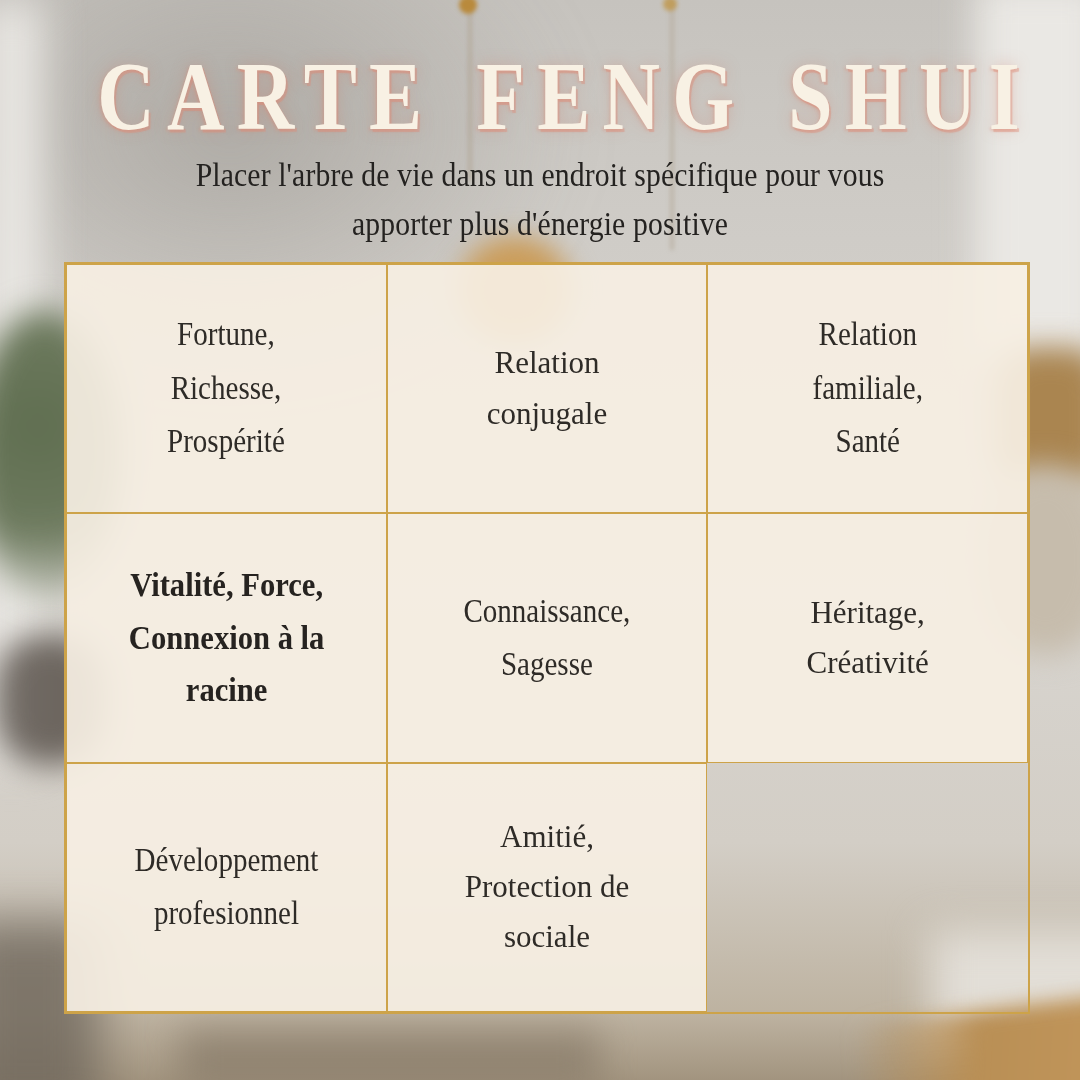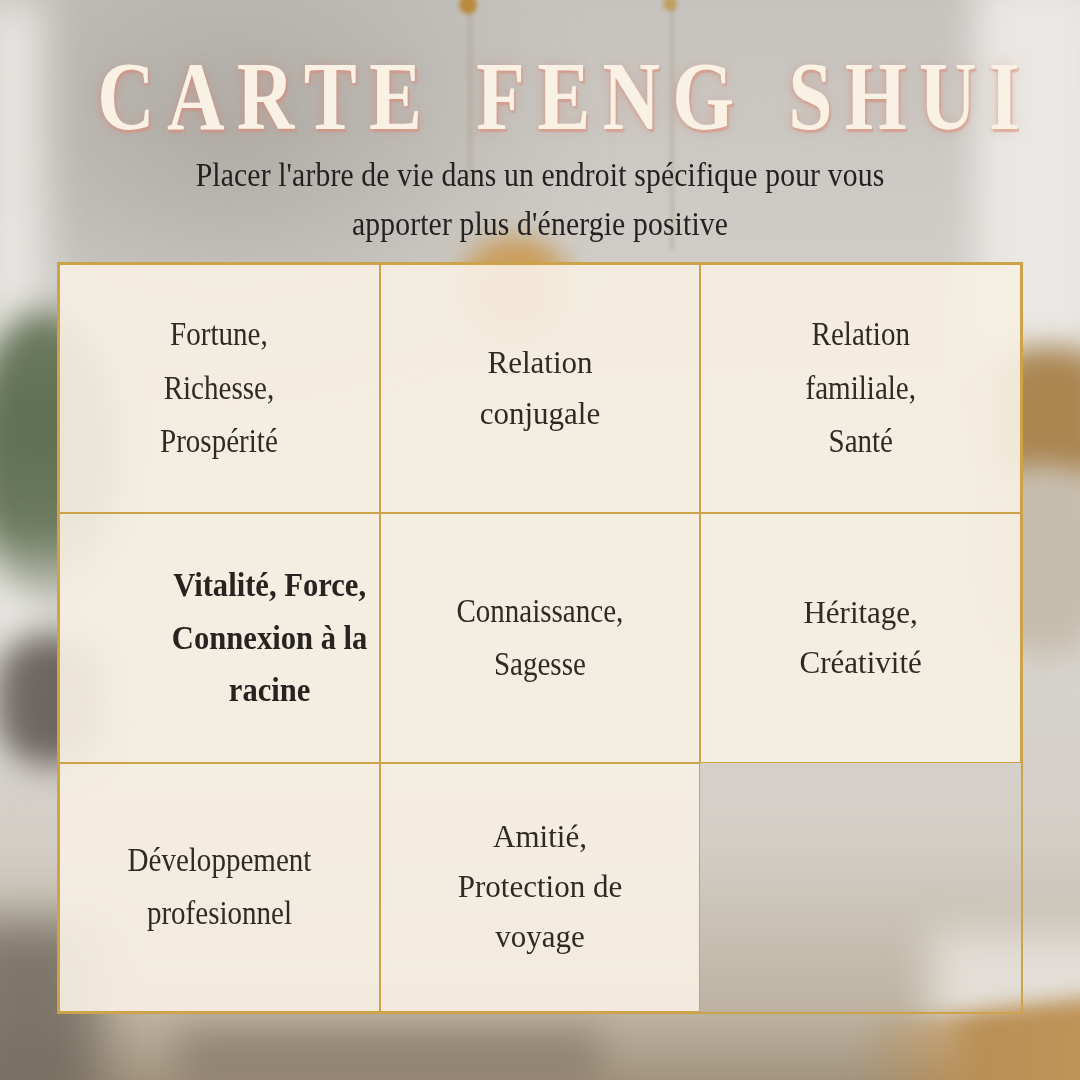--- a/index.html
+++ b/index.html
@@ -50,33 +50,33 @@
                 0 0 16px rgba(205,125,105,.35);
     white-space:nowrap;
   }
   .subtitle{
     position:absolute;left:0;top:150px;width:1080px;margin:0;
     text-align:center;font-size:34.5px;line-height:1.42;color:#242220;
     transform:scaleX(.86);transform-origin:50% 50%;
     white-space:pre-line;letter-spacing:.005em;
   }
   .grid{
-    position:absolute;left:57px;top:262px;width:966px;height:752px;
+    position:absolute;left:64px;top:262px;width:966px;height:752px;
     display:grid;grid-template-columns:repeat(3,1fr);grid-template-rows:repeat(3,1fr);
     border:2px solid #cda349;box-sizing:border-box;
   }
   .cell{
     border:1.5px solid #cda349;box-sizing:border-box;
     background:rgba(246,239,227,.92);
     display:flex;align-items:center;justify-content:center;
     color:#2e2b27;font-size:31px;line-height:1.62;text-align:center;
   }
   .cell-text{display:block;white-space:pre-line;}
   .cell.condensed .cell-text{transform:scaleX(.88);transform-origin:center;font-size:33px;}
-  .cell.bold{font-weight:bold;color:#262320;justify-content:flex-end;}
+  .cell.bold{font-weight:bold;color:#262320;}
   .cell.bold .cell-text{transform:scaleX(.90);font-size:34px;line-height:1.55;}
 </style>
 </head>
 <body>
 
 <div class="canvas">
 
   <div class="bg">
     <div class="bg-vignette"></div>
     <div class="bg-left-strip"></div>
@@ -130,17 +130,17 @@
         <span class="cell-text">Héritage,
 Créativité</span>
       </div>
       <div class="cell condensed">
         <span class="cell-text">Développement
 profesionnel</span>
       </div>
       <div class="cell">
         <span class="cell-text">Amitié,
 Protection de
-voyage</span>
+sociale</span>
       </div>
     </div>
   </div>
 </div>
 
 </body></html>

